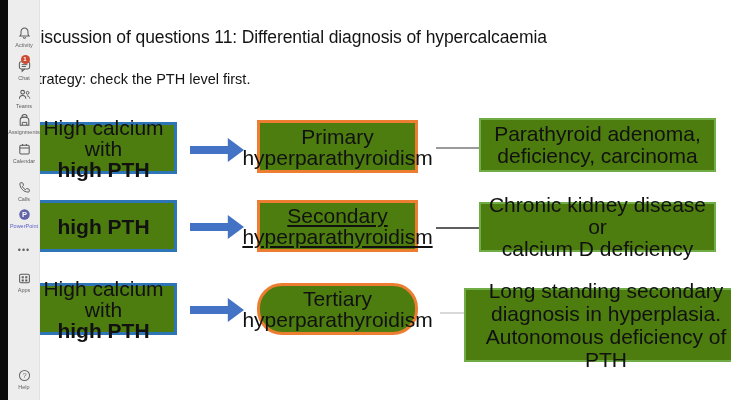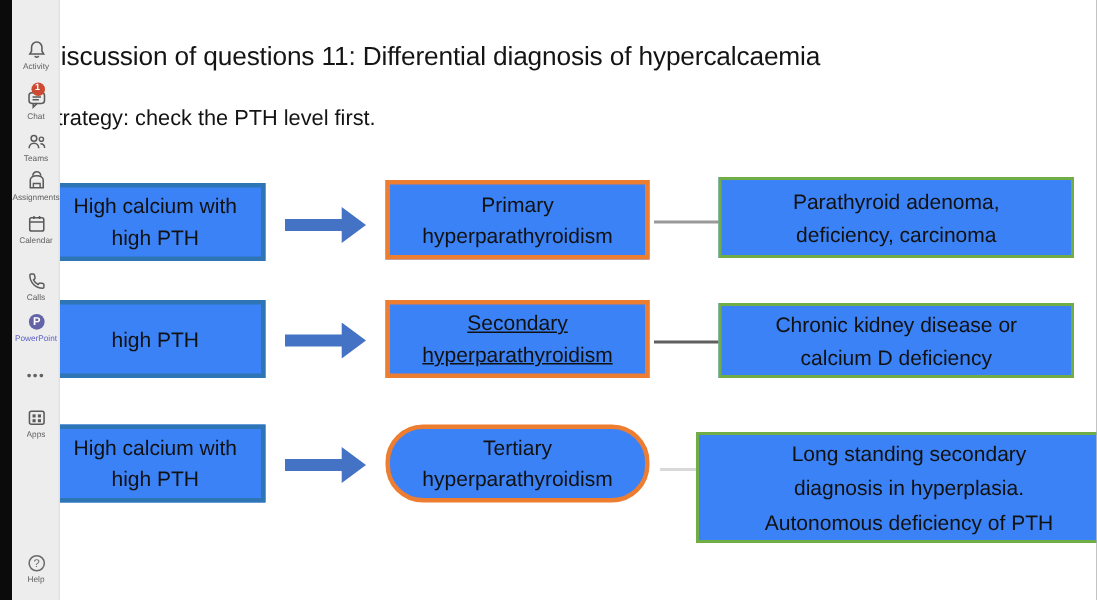--- a/index.html
+++ b/index.html
@@ -11,37 +11,37 @@
   
   .slide{ position:absolute; inset:0; background:#ffffff; }
   .slide-title{
     position:absolute; left:28px; top:27px; width:680px;
     font-size:17.5px; color:#141414; letter-spacing:-0.1px; white-space:nowrap;
   }
   .slide-subtitle{
     position:absolute; left:28px; top:71px;
     font-size:14.5px; color:#141414; white-space:nowrap;
   }
-  .box{ position:absolute; background:#3b82f6; display:flex; flex-direction:column;
+  .box{ position:absolute; background:#4d7c0f; display:flex; flex-direction:column;
         align-items:center; justify-content:center; text-align:center;
-        font-size:14px; color:#111; line-height:21px; }
+        font-size:21px; color:#111; line-height:21px; }
   .box .line:empty{ display:none; }
   .cond { left:30px;  width:147px; border:3px solid #2e75b6; }
-  .diag { left:257px; width:176px; border:3px solid #ed7d31; }
+  .diag { left:257px; width:161px; border:3px solid #ed7d31; }
   .cause{ left:479px; width:237px; border:2px solid #70ad47; line-height:22px; }
   .r1 .cond { top:122px; height:52px; }
   .r2 .cond { top:200px; height:52px; }
   .r3 .cond { top:283px; height:52px; }
   .r1 .diag { top:120px; height:53px; }
   .r2 .diag { top:200px; height:52px;text-decoration:underline; }
   .r3 .diag { top:283px; height:52px;border-radius:25px; }
   .r1 .cause{ top:118px; height:54px; }
   .r2 .cause{ top:202px; height:50px; }
   .r3 .cause{ top:288px; height:74px; left:464px; width:284px; line-height:23px; }
-  .bold{ font-weight:normal;text-align:right; }
+  .bold{ font-weight:bold;text-align:right; }
   .arrow{
     position:absolute; left:190px; width:54px; height:24px; background:#4472c4;
     clip-path:polygon(0% 33%, 70% 33%, 70% 0%, 100% 50%, 70% 100%, 70% 67%, 0% 67%);
   }
   .r1 .arrow{ top:138px; } .r2 .arrow{ top:215px; } .r3 .arrow{ top:298px; }
   .conn{ position:absolute; left:436px; width:43px; height:2px; }
   .r1 .conn{ top:147px; background:#9a9a9a; }
   .r2 .conn{ top:227px; background:#5f5f5f; }
   .r3 .conn{ top:312px; left:440px; width:38px; background:#d9d9d9; }
   

